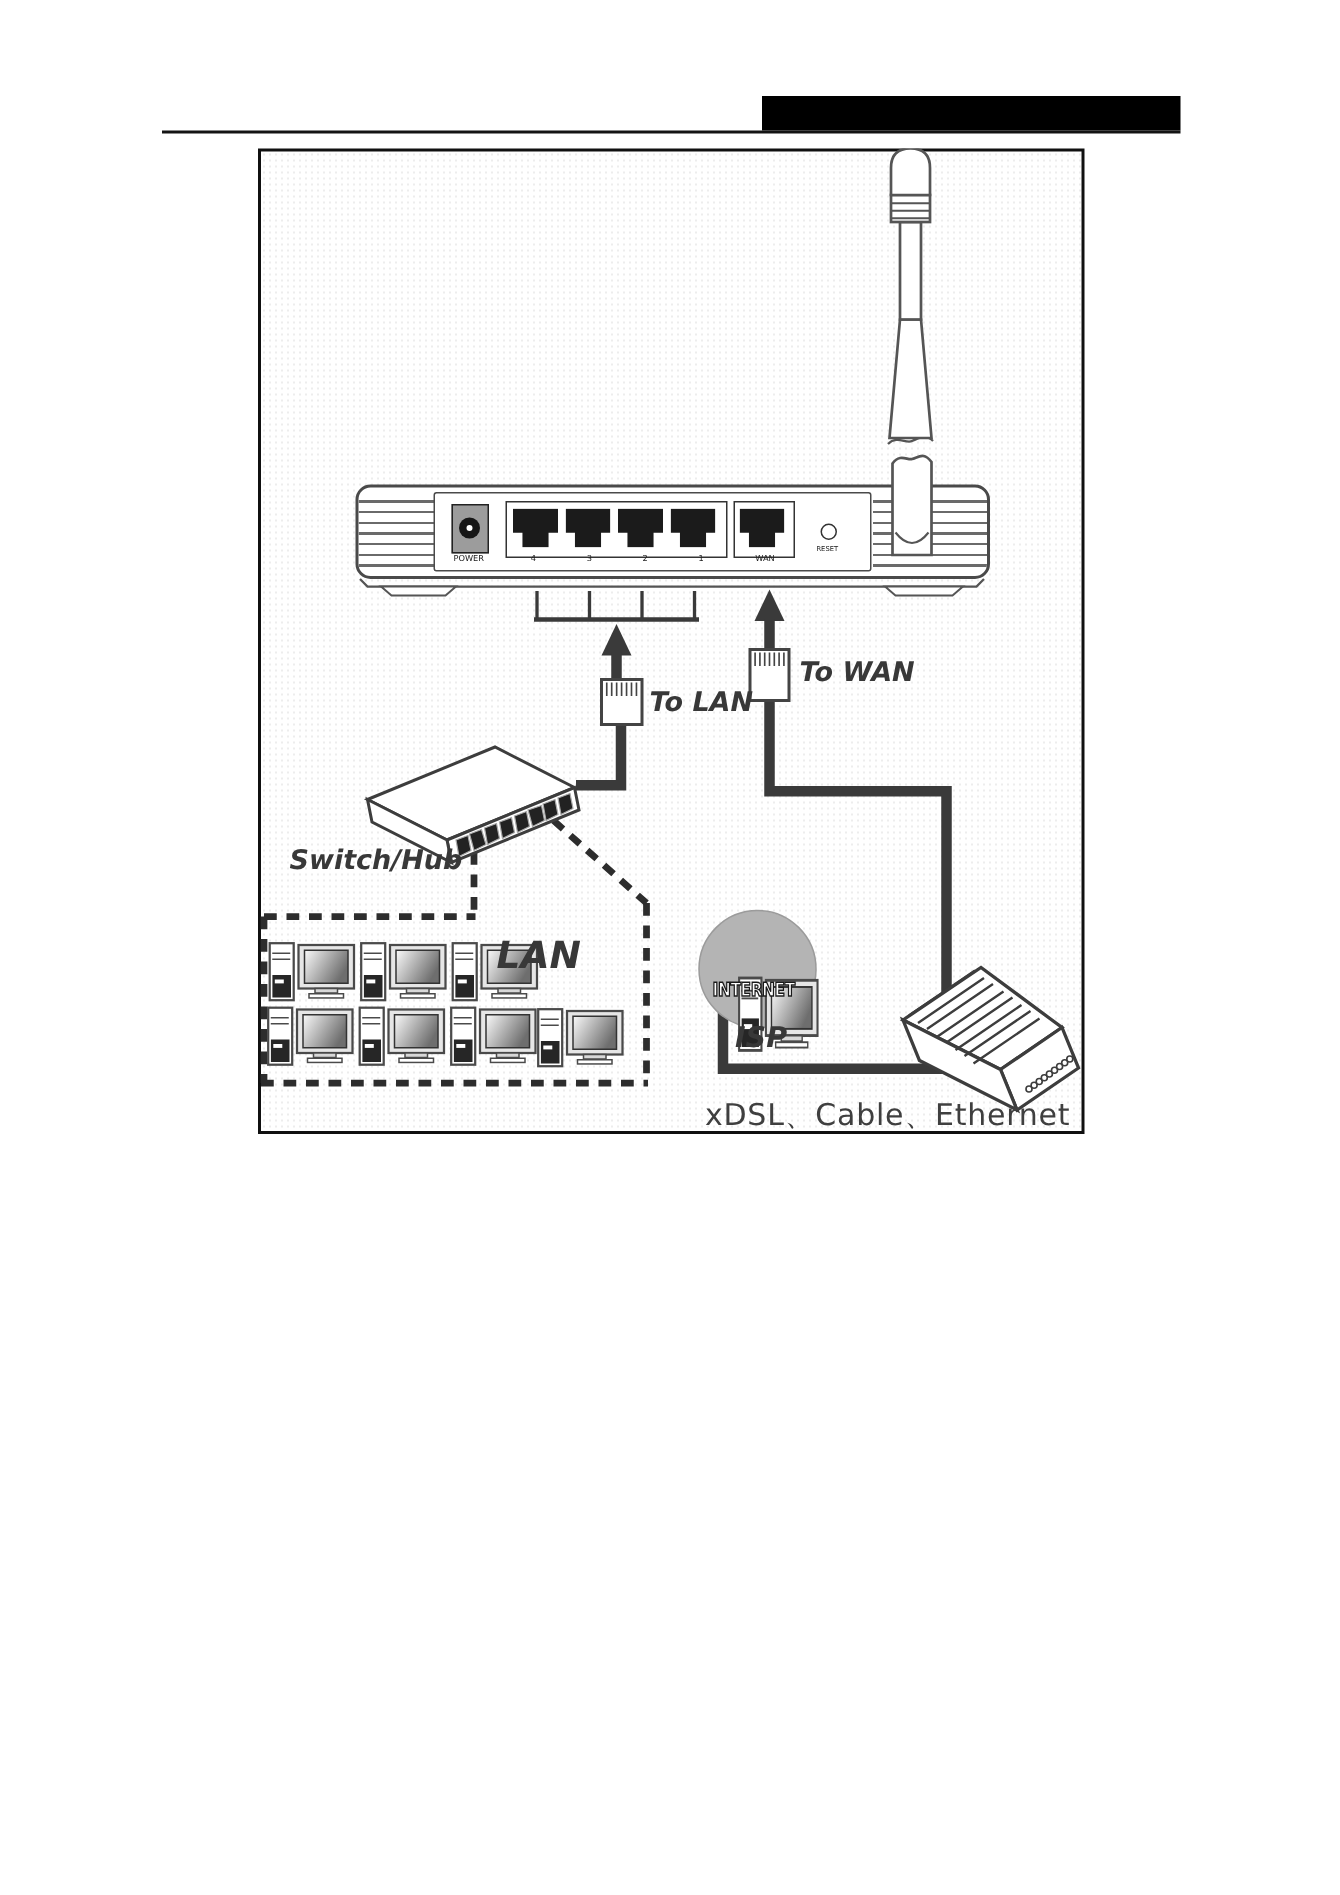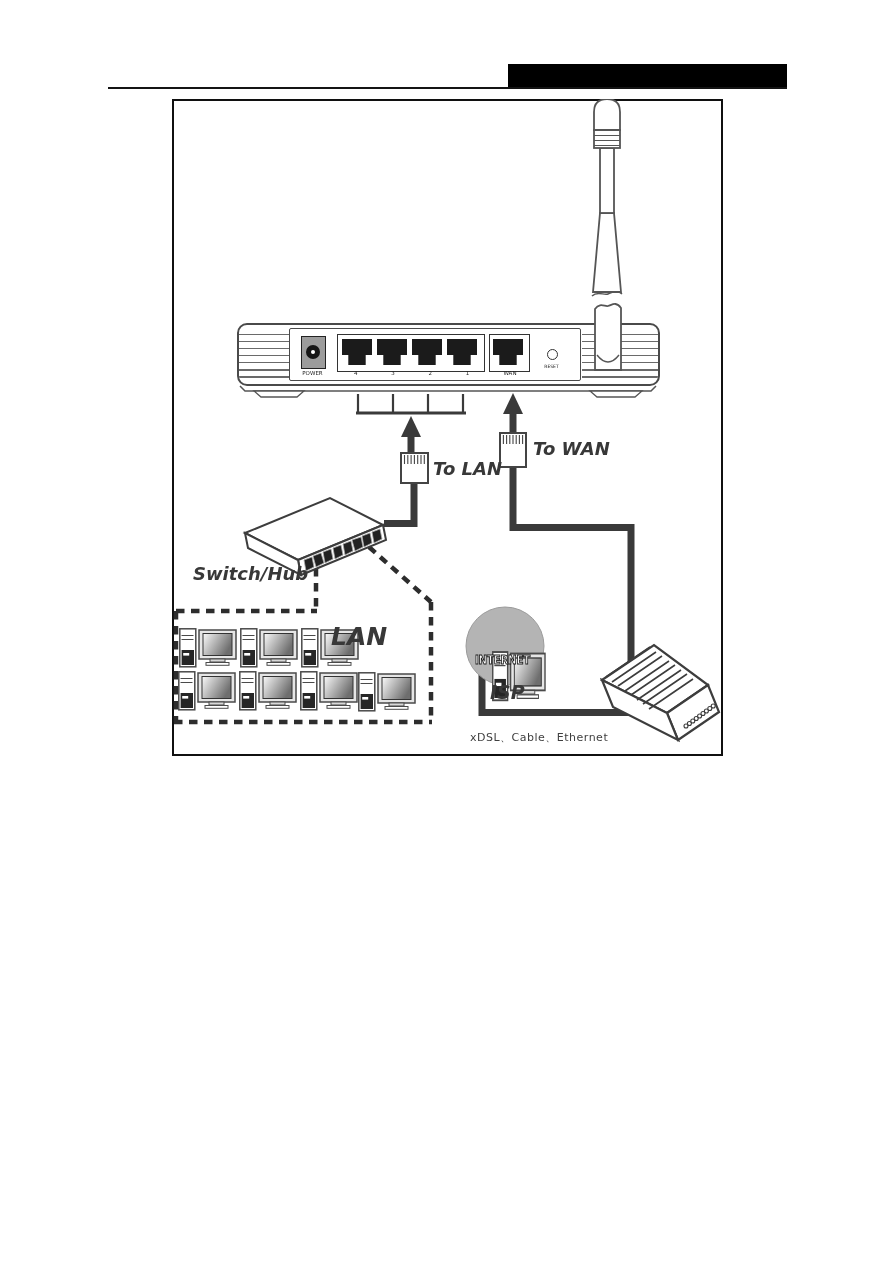--- a/index.html
+++ b/index.html
@@ -39,21 +39,21 @@
   
   .dlabel{position:absolute;font-style:italic;font-weight:700;font-size:18px;color:#383838;white-space:nowrap;}
   .lbl-to-lan{left:259px;top:357px;}
   .lbl-to-wan{left:359px;top:337px;}
   .lbl-switch{left:19px;top:462px;text-align:center;}
   .lbl-lan{left:157px;top:509px;font-size:25px;margin-top:12px;}
   .lbl-isp{left:316px;top:580px;font-size:19px;text-align:center;}
   .lbl-internet{position:absolute;left:288px;top:527px;width:74px;display:flex;justify-content:flex-end;margin-top:24px;}
   .lbl-internet span{font-weight:700;font-size:12.5px;color:#fff;-webkit-text-stroke:1px #1a1a1a;
                      transform:scaleX(0.82);letter-spacing:-0.3px;white-space:nowrap;}
-  .lbl-xdsl{position:absolute;left:296px;top:629px;font-size:11px;color:#3f3f3f;letter-spacing:0.5px;white-space:nowrap;}
+  .lbl-xdsl{position:absolute;left:296px;top:629px;font-size:20px;color:#3f3f3f;letter-spacing:0.5px;white-space:nowrap;}
 </style>
 </head>
 <body>
 
 <div class="page">
 
   <div class="header-rule"></div>
   <div class="header-bar"></div>
 
   <div class="figure">

